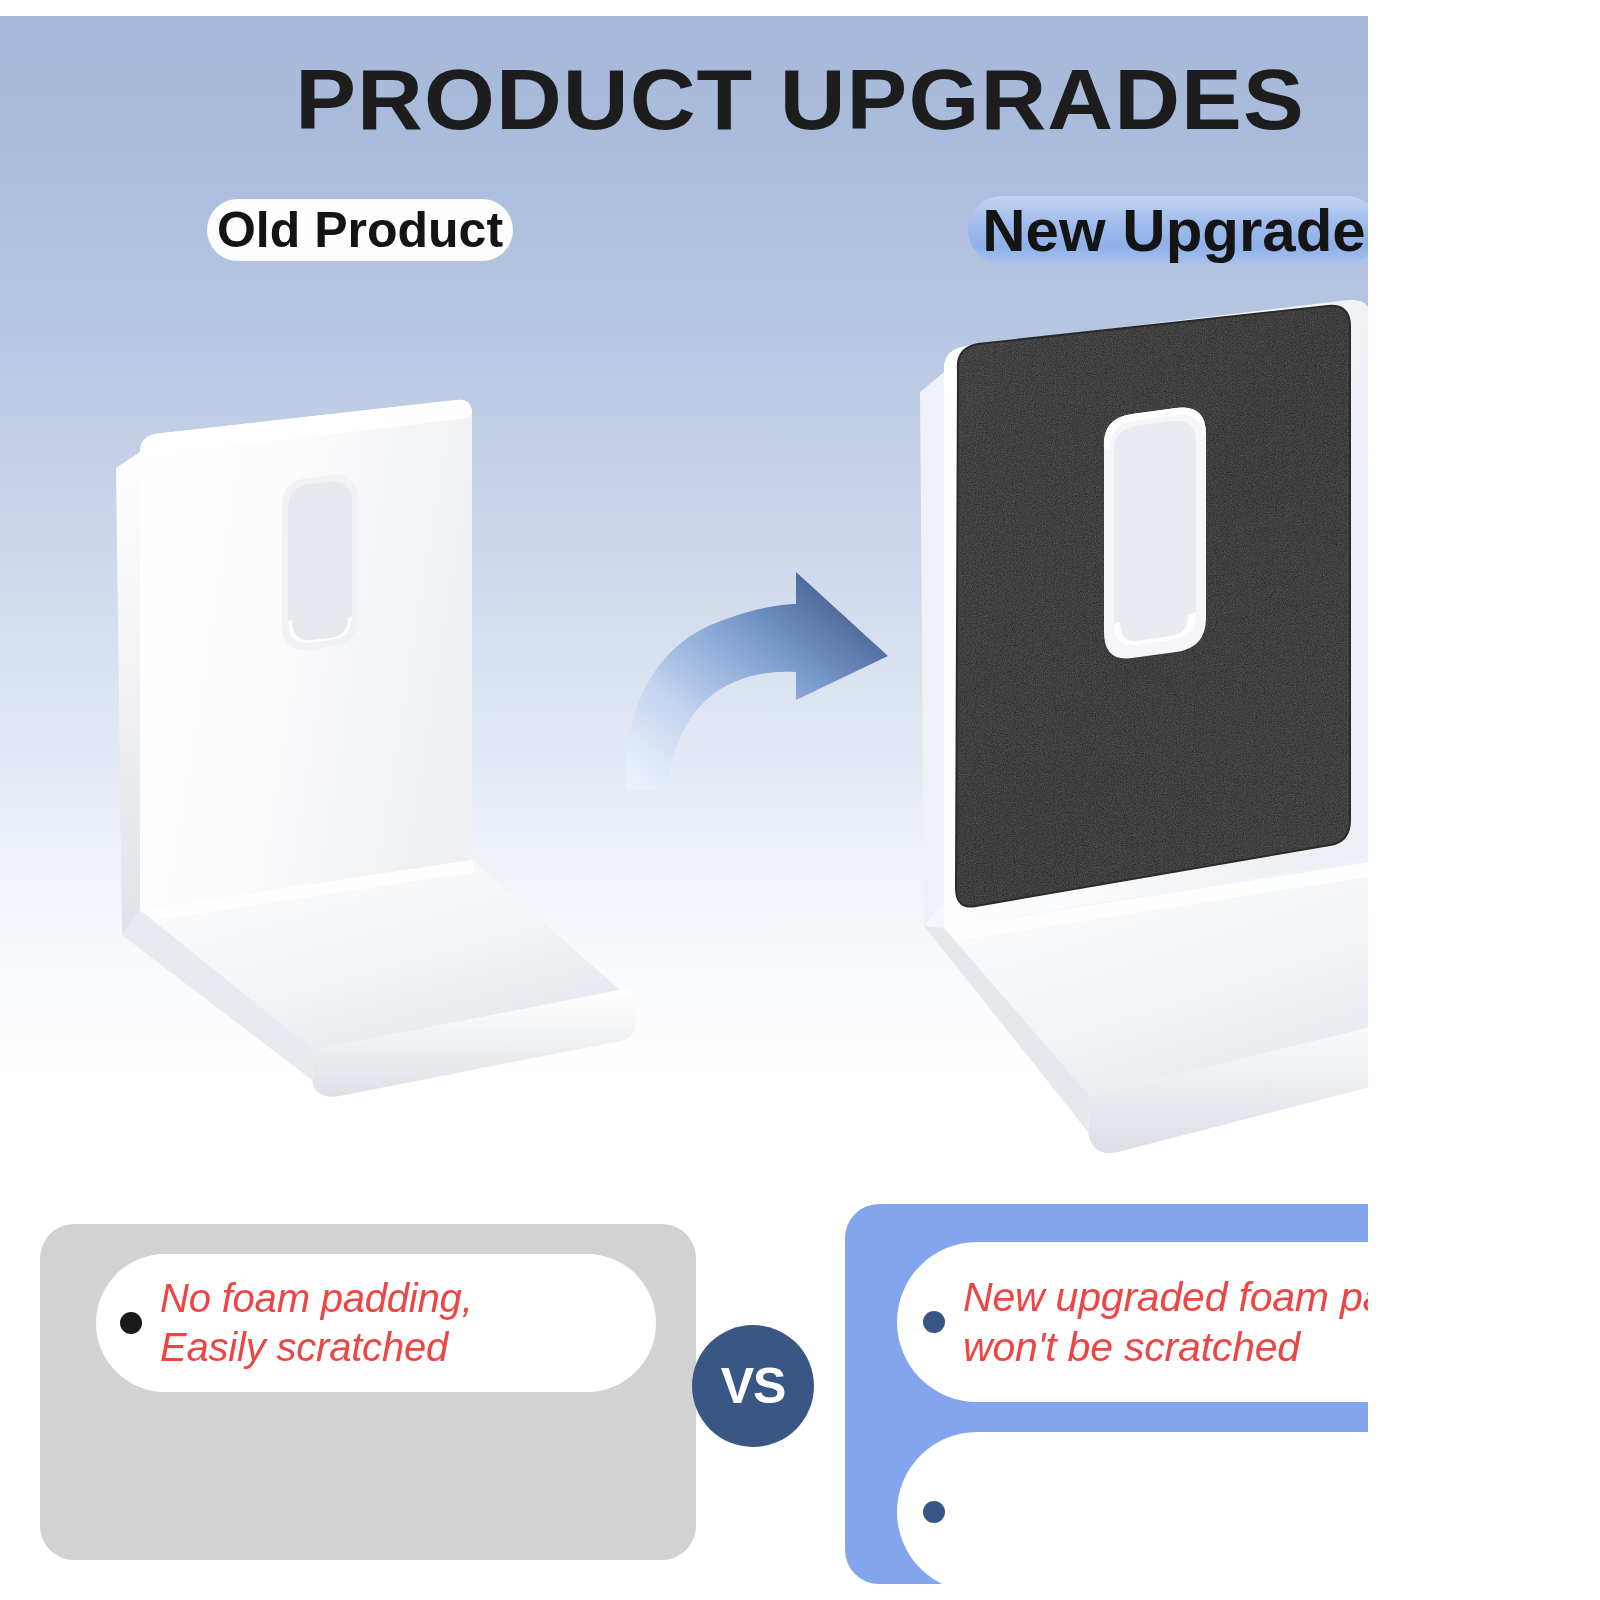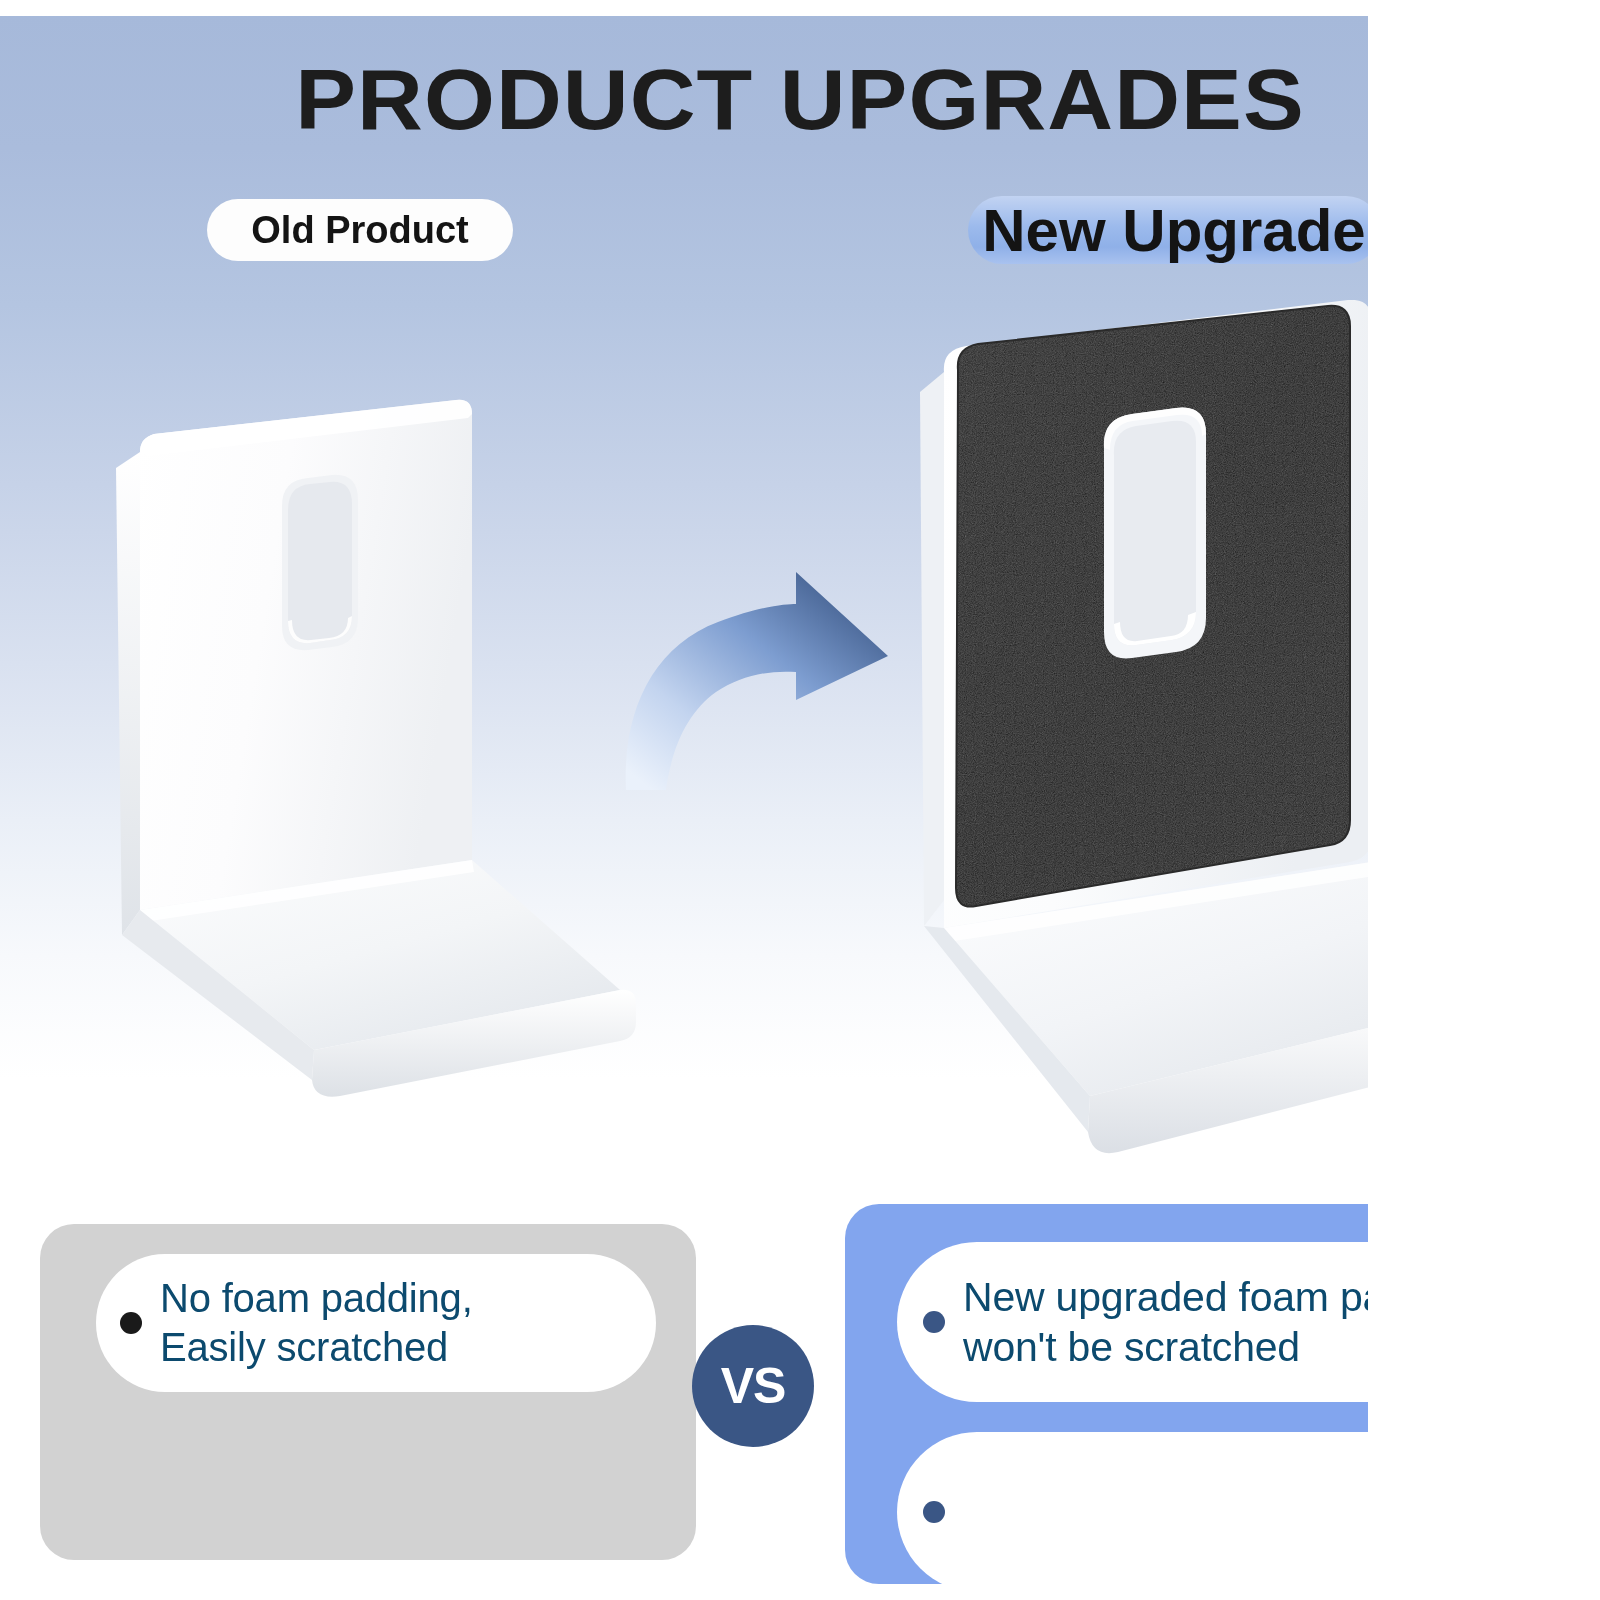--- a/index.html
+++ b/index.html
@@ -71,21 +71,21 @@
     font-weight: bold;
     color: #141414;
     white-space: nowrap;
   }
   .label-old {
     left: 207px;
     top: 199px;
     width: 306px;
     height: 62px;
     background: #fdfdfd;
-    font-size: 38px;
+    font-size: 50px;
   }
   .label-new {
     left: 968px;
     top: 196px;
     width: 412px;
     height: 68px;
     background: linear-gradient(to bottom, #c2d3f2 0%, #9cbaec 45%, #8fb0e8 75%, #a9c2ef 100%);
     font-size: 60px;
   }
 
@@ -148,22 +148,23 @@
     height: 22px;
     border-radius: 50%;
     margin-right: 18px;
   }
   .dot-dark { background: #1a1a1a; }
   .dot-navy { background: #3a5685; }
 
   .bullet-text {
     font-size: 40px;
     line-height: 1.22;
-    color: #0c4a6e;
+    color: #ef4444;
     letter-spacing: -0.2px;
+    font-style: italic;
   }
   .card-new .bullet-text {
     font-size: 41px;
   }
 
   
   .vs-badge {
     position: absolute;
     left: 692px;
     top: 1325px;

